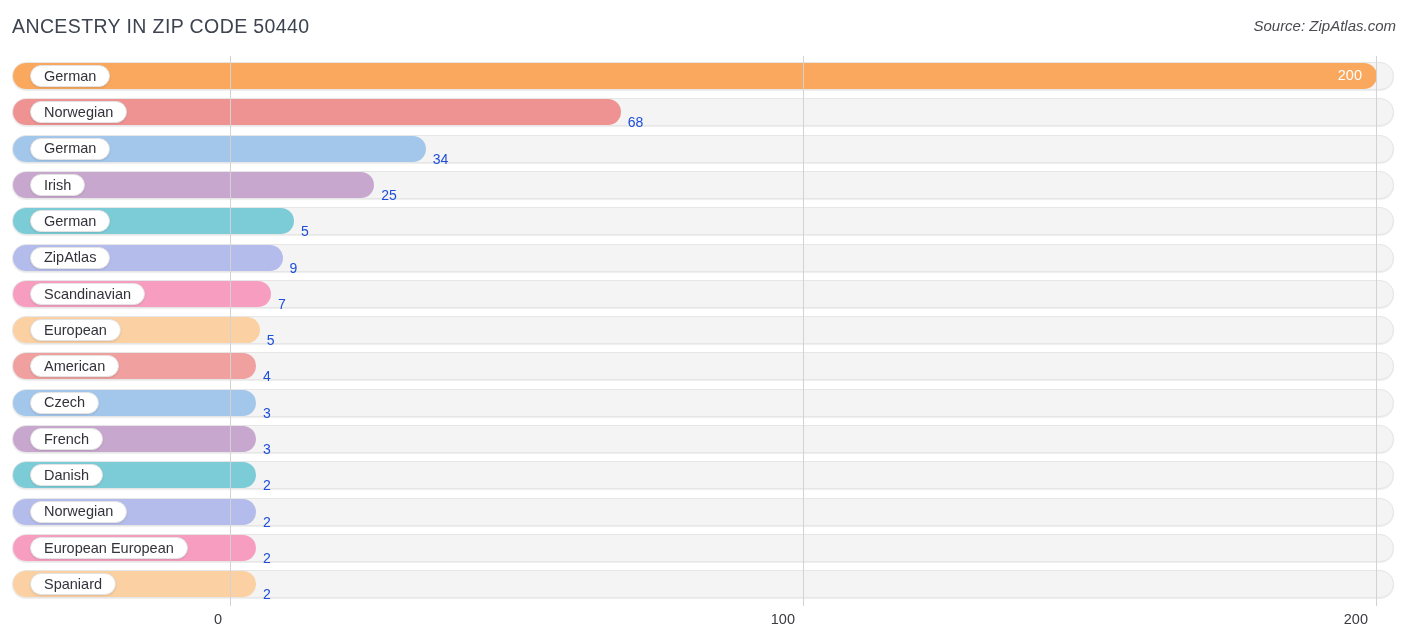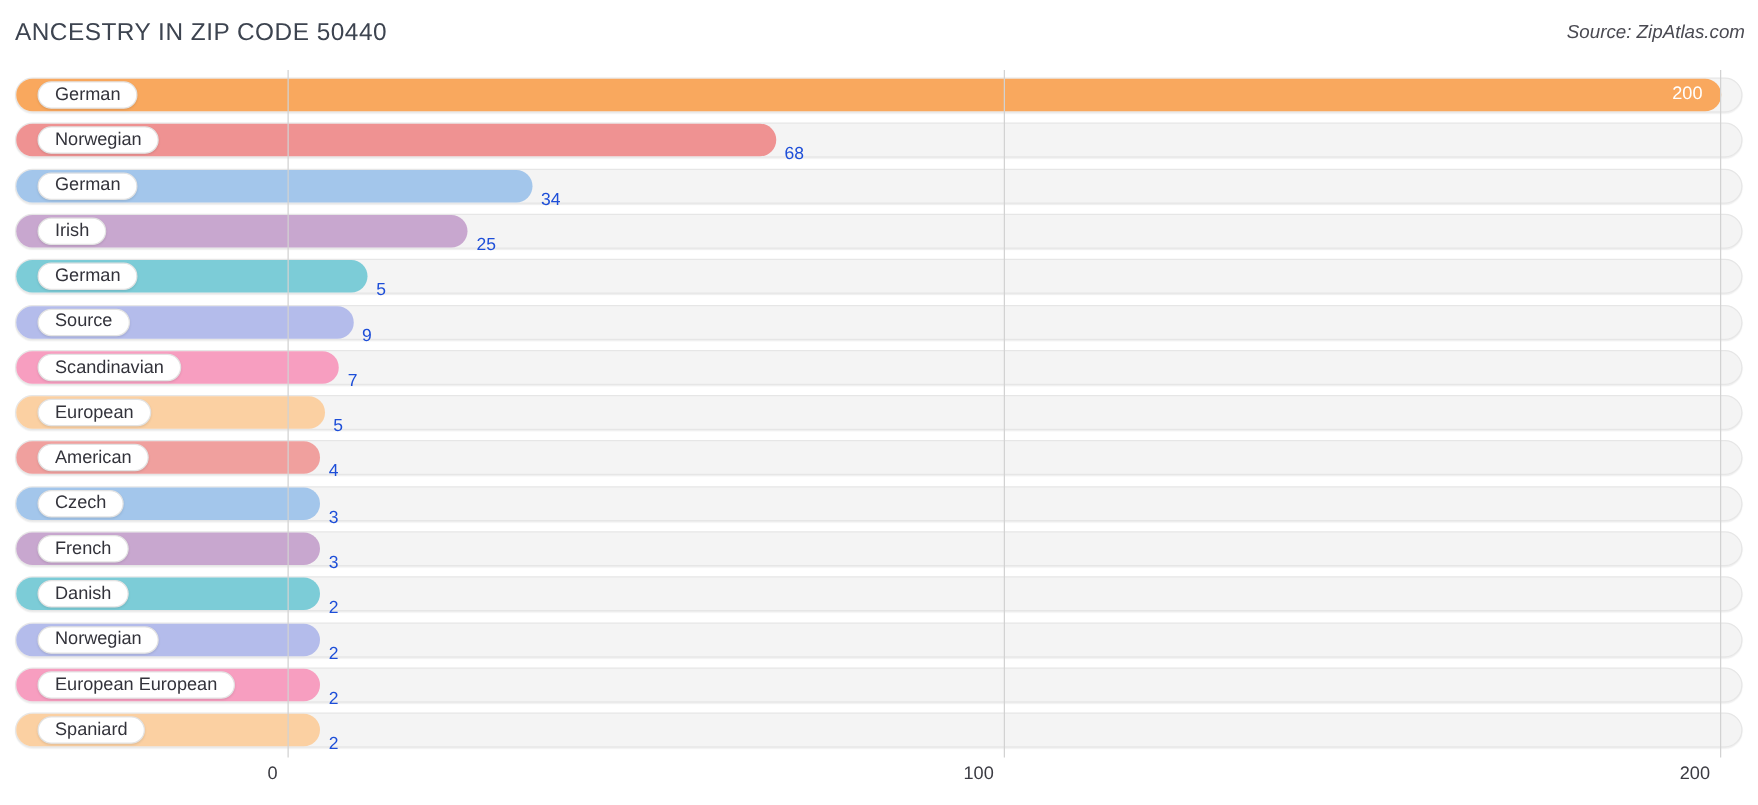--- a/index.html
+++ b/index.html
@@ -219,21 +219,21 @@
         <div class="bar" style="width: 281.03px; background: rgb(124, 204, 215);"></div>
         <div class="label-pill">
           <span>German</span>
         </div>
         <div class="value-out" style="left: 289.03px;">5</div>
       </div>
       <div class="row" style="top: 187.5px;">
         <div class="track"></div>
         <div class="bar" style="width: 269.57px; background: rgb(180, 188, 235);"></div>
         <div class="label-pill">
-          <span>Source</span>
+          <span>ZipAtlas</span>
         </div>
         <div class="value-out" style="left: 277.57px;">9</div>
       </div>
       <div class="row" style="top: 223.8px;">
         <div class="track"></div>
         <div class="bar" style="width: 258.11px; background: rgb(247, 158, 192);"></div>
         <div class="label-pill">
           <span>Scandinavian</span>
         </div>
         <div class="value-out" style="left: 266.11px;">7</div>

